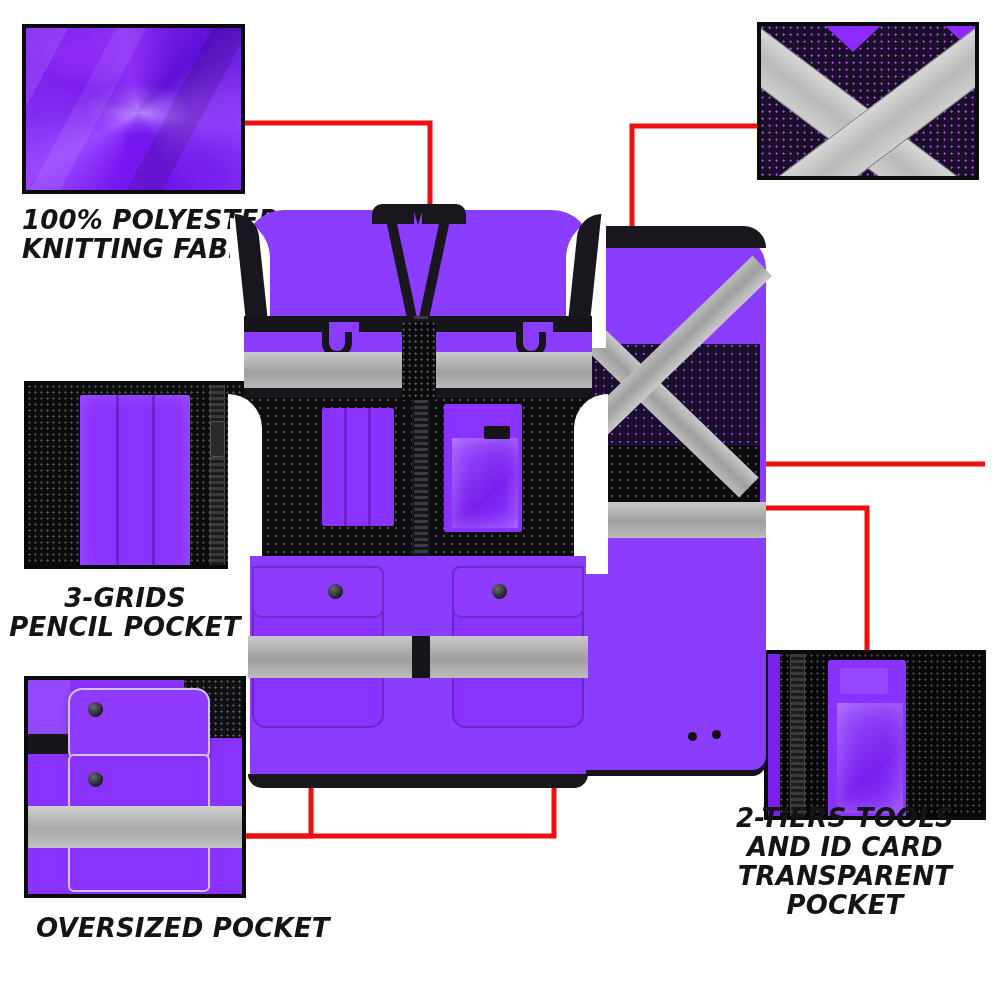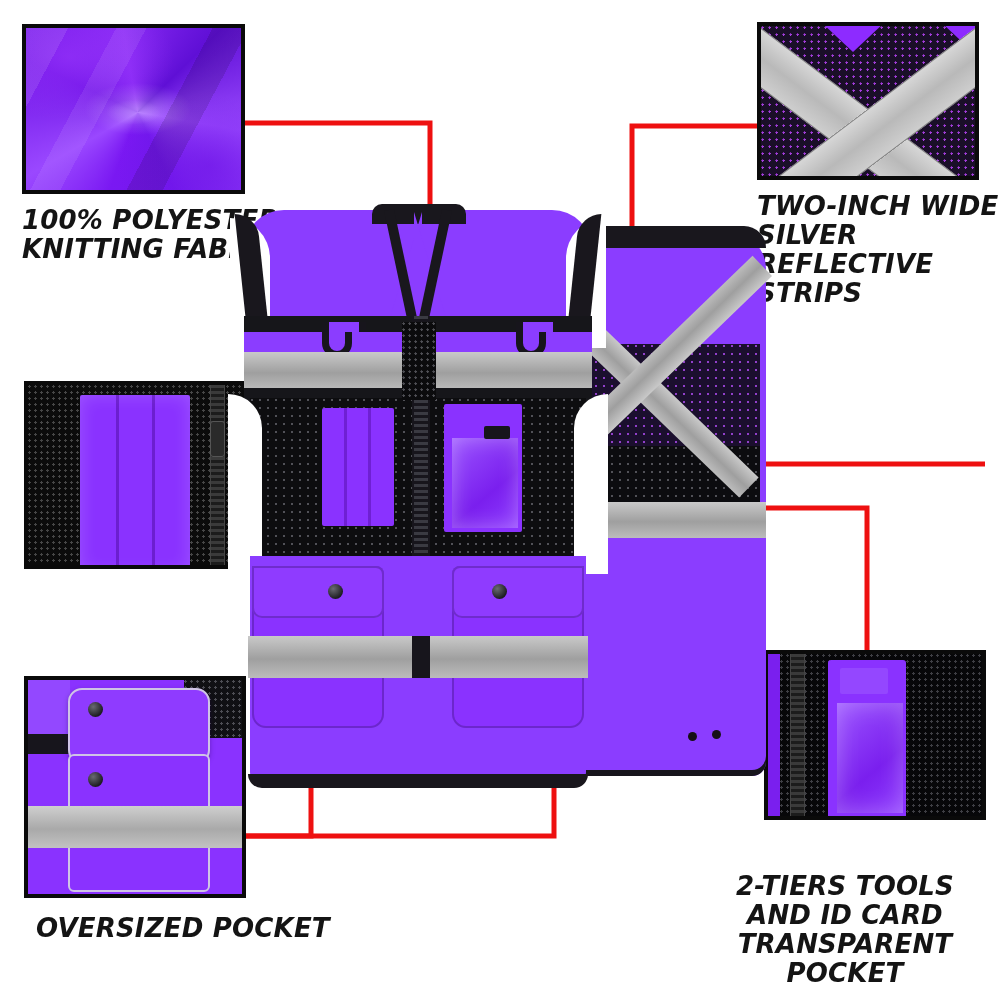--- a/index.html
+++ b/index.html
@@ -136,34 +136,33 @@
     <div class="xtri" style="right:-2px;top:-2px;width:34px;height:32px;
          clip-path:polygon(0 0,100% 0,100% 100%);"></div>
     <div class="xtri" style="left:50px;bottom:-6px;width:56px;height:26px;background:#1a1a1e;
          clip-path:polygon(50% 0,100% 100%,0 100%);"></div>
 
     <div class="xband" style="left:-24px;top:-16px;width:300px;height:48px;
          transform:rotate(37deg);transform-origin:0 0;"></div>
     <div class="xband" style="right:-24px;top:-16px;width:300px;height:48px;
          transform:rotate(-37deg);transform-origin:100% 0;"></div>
   </div>
-  <div class="caption cap-l" style="left:757px;top:192px;width:244px;">TWO-INCH WIDE
-SILVER REFLECTIVE
-STRIPS</div>
 
 
   <div class="thumb" style="left:24px;top:381px;width:222px;height:188px;">
     <div class="mesh-black"></div>
     <div class="pencil" style="left:52px;top:10px;width:110px;height:178px;">
       <div class="pdiv" style="left:36px;"></div>
       <div class="pdiv" style="left:72px;"></div>
     </div>
     <div class="zipper" style="left:182px;top:0;bottom:0;"></div>
     <div class="zpull" style="left:182px;top:36px;"></div>
   </div>
+  <div class="caption cap-c" style="left:0px;top:584px;width:250px;">3-GRIDS
+PENCIL POCKET</div>
 
   <div class="thumb" style="left:24px;top:676px;width:222px;height:222px;">
     <div class="op-bg"></div>
     <div style="position:absolute;left:0;top:0;width:42px;height:60px;background:#9348FF;"></div>
     <div style="position:absolute;right:0;top:0;width:58px;height:58px;
                 background-color:#101014;background-image:radial-gradient(circle at 1.5px 1.5px,rgba(140,140,150,.5) 1px,rgba(0,0,0,0) 1.4px);background-size:6px 6px;"></div>
     <div style="position:absolute;left:0;top:54px;width:44px;height:20px;background:#17151c;"></div>
     <div class="op-flap" style="left:40px;top:8px;width:138px;height:72px;"></div>
     <div class="op-body" style="left:40px;top:74px;width:138px;height:134px;"></div>
     <div class="snap" style="left:60px;top:22px;"></div>
@@ -173,21 +172,21 @@
   <div class="caption cap-l" style="left:36px;top:914px;width:300px;">OVERSIZED POCKET</div>
 
   <div class="thumb" style="left:764px;top:650px;width:222px;height:170px;">
     <div class="id-bg"></div>
     <div class="zipper" style="left:22px;top:0;bottom:0;"></div>
     <div style="position:absolute;left:0;top:0;width:12px;height:170px;background:#7A1FEE;"></div>
     <div class="id-card" style="left:60px;top:6px;width:78px;height:158px;"></div>
     <div class="id-tab" style="left:72px;top:14px;width:48px;height:26px;"></div>
     <div class="id-win" style="left:66px;top:46px;width:66px;height:110px;"></div>
   </div>
-  <div class="caption cap-c" style="left:690px;top:872px;width:310px;">2-TIERS TOOLS
+  <div class="caption cap-c" style="left:690px;top:804px;width:310px;">2-TIERS TOOLS
 AND ID CARD
 TRANSPARENT POCKET</div>
 
   <div class="vest" style="left:556px;top:216px;width:210px;height:560px;">
 
     <div style="position:absolute;left:0;top:18px;width:210px;height:542px;
                 background:#8B3DFF;border-radius:28px 34px 14px 14px;
                 box-shadow:inset 0 -6px 0 #17151c;"></div>
 
     <div style="position:absolute;left:-4px;top:10px;width:214px;height:22px;

